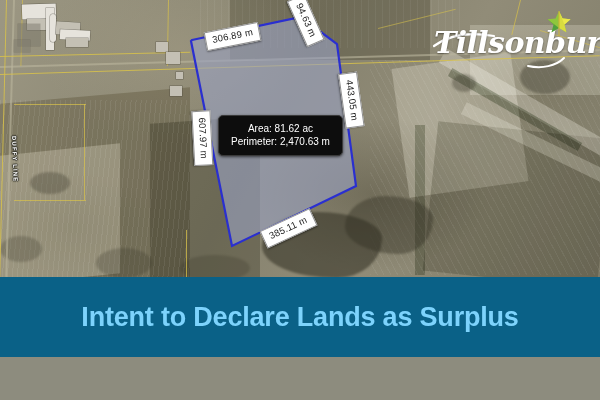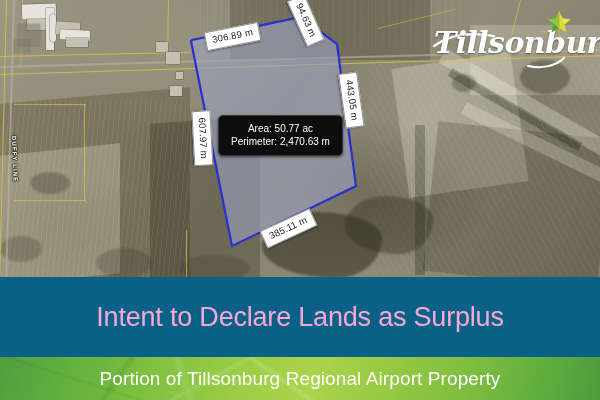--- a/index.html
+++ b/index.html
@@ -200,23 +200,23 @@
     left: 0;
     top: 277px;
     width: 600px;
     height: 80px;
     background: #0a6187;
     display: flex;
     align-items: center;
     justify-content: center;
   }
   #banner-main-title {
-    color: #f9a8d4;
+    color: #7dd3fc;
     font-size: 27px;
-    font-weight: 400;
+    font-weight: 700;
     letter-spacing: -0.2px;
     line-height: 1;
     white-space: nowrap;
     font-family: "Liberation Sans", sans-serif;
   }
 
   #banner-sub {
     position: absolute;
     left: 0;
     top: 357px;
@@ -338,21 +338,21 @@
 
     <div class="seg-label" style="left:281px; top:11px; transform:rotate(66deg);">94.63 m</div>
 
     <div class="seg-label" style="left:324px; top:91px; transform:rotate(82deg);">443.05 m</div>
 
     <div class="seg-label" style="left:261px; top:219px; transform:rotate(-25deg);">385.11 m</div>
 
     <div class="seg-label" style="left:175px; top:129px; transform:rotate(87deg);">607.97 m</div>
 
     <div id="area-box">
-      <div class="ab-line">Area: 50.77 ac</div>
+      <div class="ab-line">Area: 81.62 ac</div>
       <div class="ab-line">Perimeter: 2,470.63 m</div>
     </div>
 
     <div class="road-name" style="left:14px; top:133px; transform:rotate(88deg);">DUFFY LINE</div>
 
     <div id="logo">
       <svg id="logo-swoosh" viewBox="0 0 150 42">
         <path d="M2,18 C18,6 40,4 62,8" fill="none" stroke="#ffffff" stroke-width="2.2" stroke-linecap="round"></path>
         <path d="M96,38 C110,41 124,38 132,30" fill="none" stroke="#ffffff" stroke-width="2" stroke-linecap="round"></path>
       </svg>
@@ -365,18 +365,14 @@
         <path d="M13,26 C13,18 13,10 13,1" stroke="#c9b23a" stroke-width="1.1" fill="none"></path>
       </svg>
     </div>
 
   </div>
 
   <div id="banner-main">
     <div id="banner-main-title">Intent to Declare Lands as Surplus</div>
   </div>
 
-  <div id="banner-sub">
-    <div class="facets"></div>
-    <div id="banner-sub-title">Portion of Tillsonburg Regional Airport Property</div>
-  </div>
 
 </div>
 
 </body></html>

